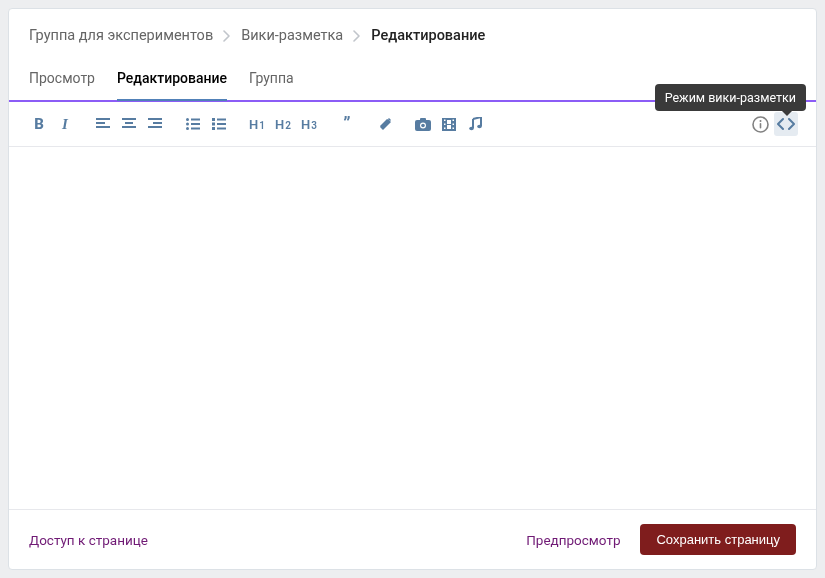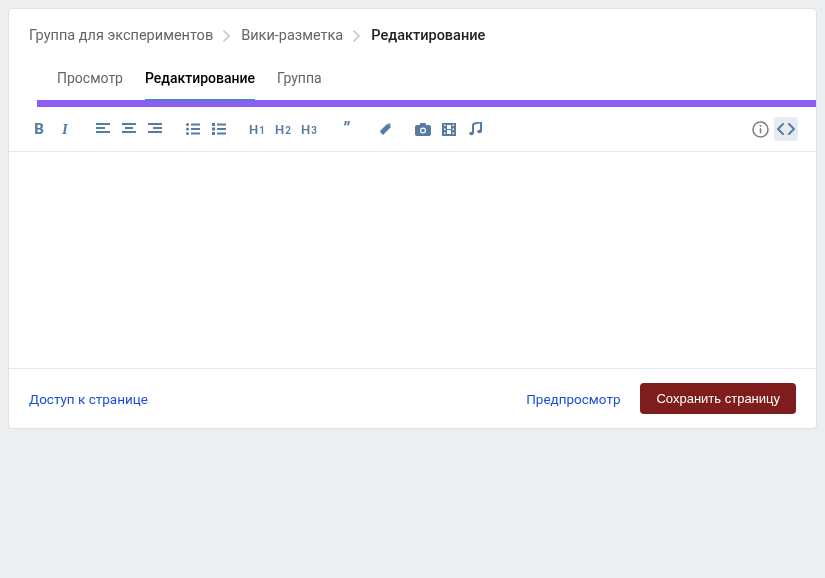--- a/index.html
+++ b/index.html
@@ -9,42 +9,41 @@
       width: 825px;
       height: 578px;
       overflow: hidden;
     }
     .card {
       background: #fff;
       border: 1px solid #dce1e6;
       border-radius: 4px;
       margin: 8px;
       width: 809px;
-      height: 421px;
+      height: 562px;
       display: flex;
       flex-direction: column;
     }
     .breadcrumbs {
       padding: 18px 20px 14px 20px;
       display: flex;
       align-items: center;
       gap: 10px;
       font-size: 14.5px;
       color: #656565;
     }
     .breadcrumbs .crumb { cursor: pointer; }
     .breadcrumbs .sep { color: #c1c5cb; font-size: 14px; }
     .breadcrumbs .current { color: #222; font-weight: 500; }
     .tabs {
       display: flex;
       gap: 22px;
       padding: 0 20px;
-      border-bottom: 7px solid #8b5cf6;
+      border-bottom: 2px solid #8b5cf6;
       font-size: 14px;
-      margin-left: 28px;
     }
     .tab {
       padding: 12px 0 14px 0;
       color: #656565;
       cursor: pointer;
       position: relative;
     }
     .tab.active {
       color: #000;
       font-weight: 500;
@@ -111,21 +110,21 @@
     }
     .footer {
       border-top: 1px solid #e7e8ec;
       padding: 14px 20px;
       display: flex;
       align-items: center;
       gap: 20px;
       font-size: 13.5px;
     }
     .link {
-      color: #1d4ed8;
+      color: #701a75;
       cursor: pointer;
     }
     .btn-primary {
       background: #7f1d1d;
       color: #fff;
       border: none;
       padding: 8px 16px;
       border-radius: 4px;
       font-size: 13px;
       cursor: pointer;
@@ -153,20 +152,21 @@
     <span class="crumb current">Редактирование</span>
   </div>
 
   <div class="tabs">
     <div class="tab">Просмотр</div>
     <div class="tab active">Редактирование</div>
     <div class="tab">Группа</div>
   </div>
 
   <div class="toolbar-wrap">
+    <div class="tooltip">Режим вики-разметки</div>
     <div class="toolbar">
 
       <div class="tbtn">
         <span style="font-weight:800;font-size:15px;">B</span>
       </div>
       <div class="tbtn">
         <span style="font-style:italic;font-weight:700;font-size:15px;font-family:Georgia,serif;">I</span>
       </div>
 
       <div class="tgap"></div>

